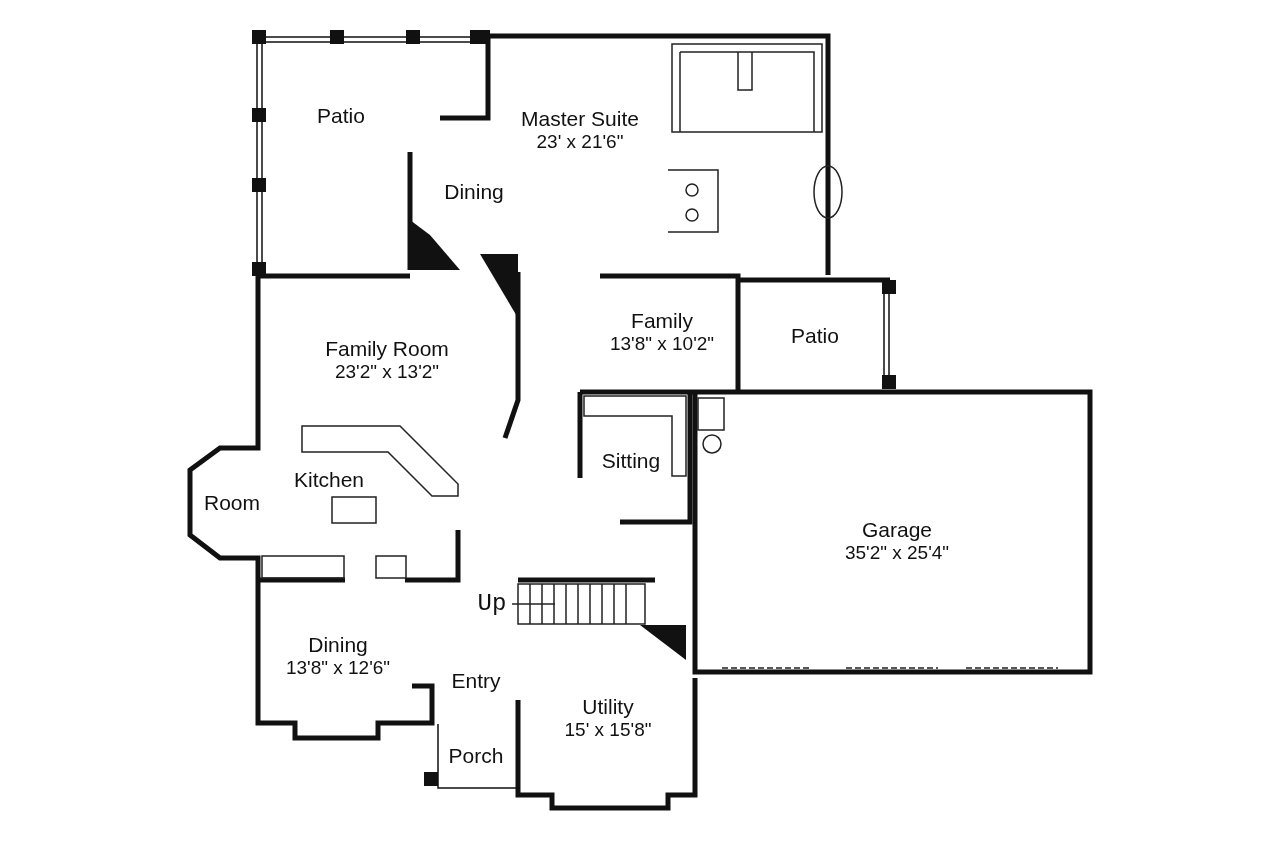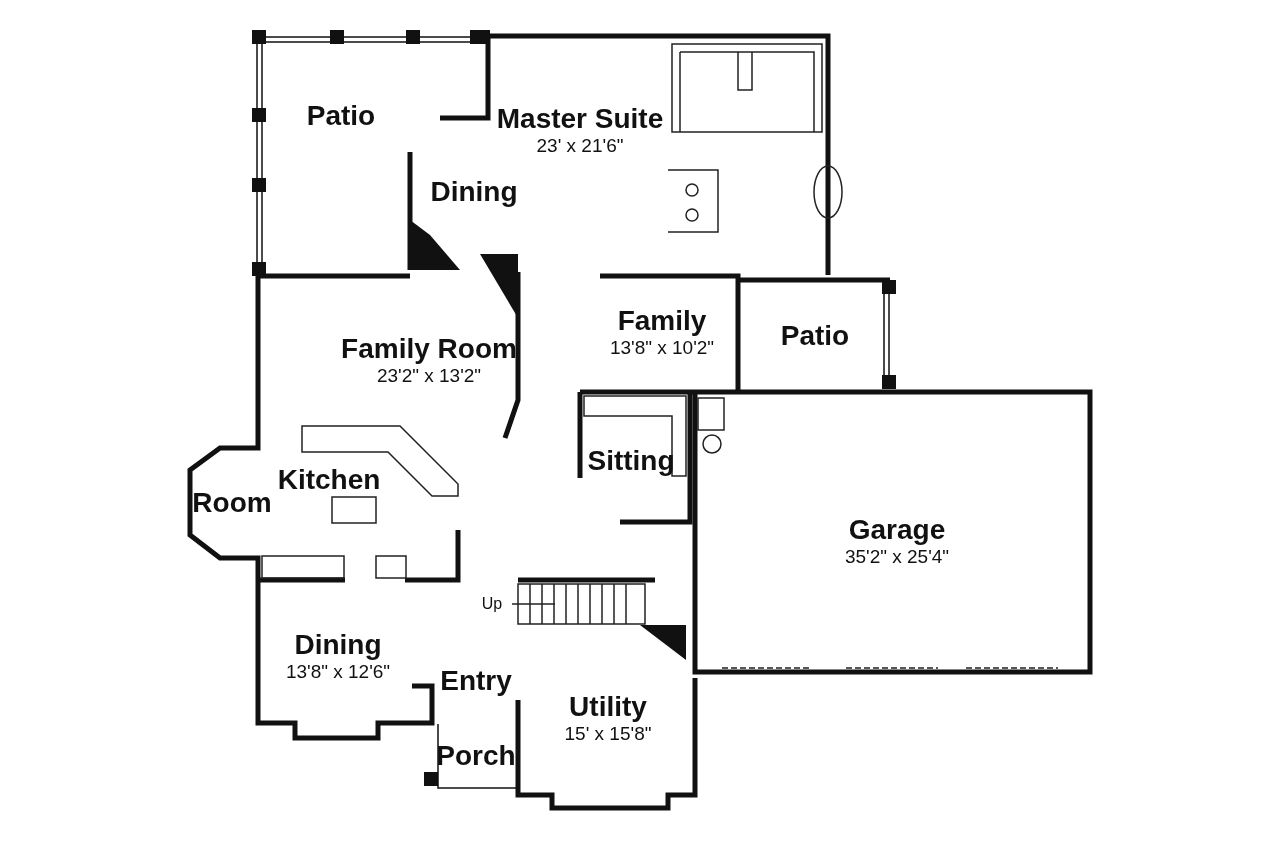--- a/index.html
+++ b/index.html
@@ -1,21 +1,21 @@
 <!DOCTYPE html>
 <html><head>
 <meta charset="utf-8">
 <style>
   html, body { margin: 0; padding: 0; background: #ffffff; }
   body { width: 1280px; height: 853px; position: relative; overflow: hidden; font-family: "Liberation Sans", "DejaVu Sans", sans-serif; }
   #plan { position: absolute; left: 0; top: 0; width: 1280px; height: 853px; }
   .lbl { position: absolute; transform: translate(-50%, -50%); text-align: center; color: #111; white-space: nowrap; line-height: 1.15; }
-  .room-name { font-weight: bold; font-size: 28px; display: block; }
+  .room-name { font-weight: normal; font-size: 21px; display: block; }
   .room-dim { font-size: 19px; display: block; }
-  .up-lbl { font-size: 16px; }
+  .up-lbl { font-size: 24px; font-family: Liberation Mono, monospace; }
 </style>
 </head>
 <body>
 
 <svg id="plan" viewBox="0 0 1280 853" xmlns="http://www.w3.org/2000/svg">
   <g fill="none" stroke="#111" stroke-width="5" stroke-linejoin="miter">
 
     <path d="M488 36 L828 36 L828 275"></path>
     <path d="M488 36 L488 118 L440 118"></path>
     <path d="M410 152 L410 270"></path>
@@ -103,21 +103,21 @@
 <div class="lbl" style="left:474px;top:192px;">
   <span class="room-name">Dining</span>
 </div>
 <div class="lbl" style="left:662px;top:332px;">
   <span class="room-name">Family</span>
   <span class="room-dim">13'8" x 10'2"</span>
 </div>
 <div class="lbl" style="left:815px;top:336px;">
   <span class="room-name">Patio</span>
 </div>
-<div class="lbl" style="left:387px;top:360px;margin-left:42px;">
+<div class="lbl" style="left:387px;top:360px;">
   <span class="room-name">Family Room</span>
   <span class="room-dim">23'2" x 13'2"</span>
 </div>
 <div class="lbl" style="left:631px;top:461px;">
   <span class="room-name">Sitting</span>
 </div>
 <div class="lbl" style="left:329px;top:480px;">
   <span class="room-name">Kitchen</span>
 </div>
 <div class="lbl" style="left:232px;top:503px;">

